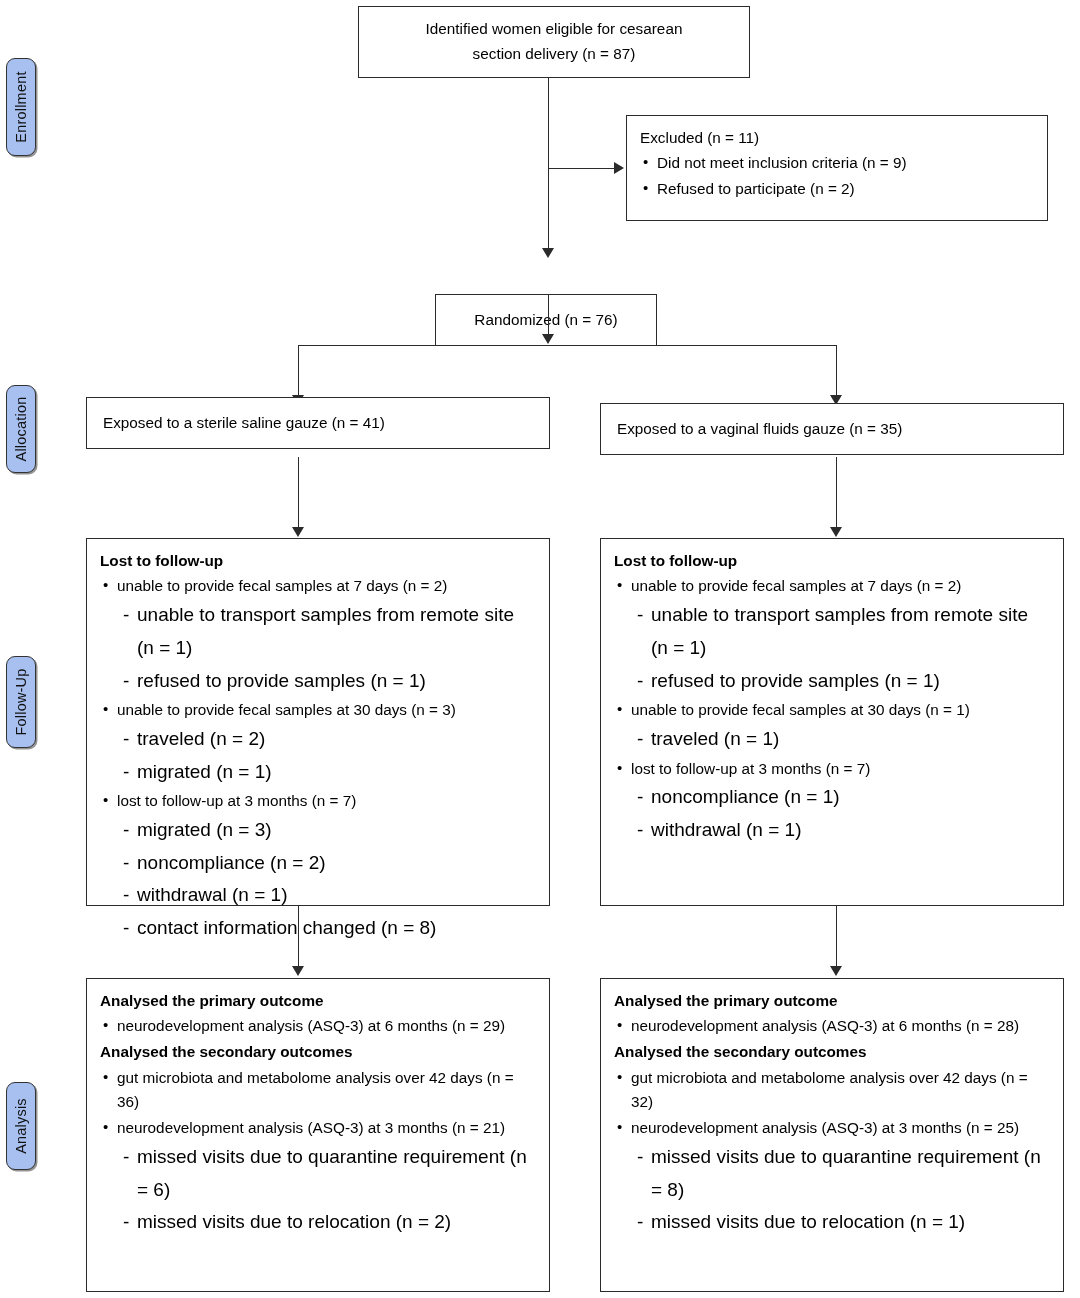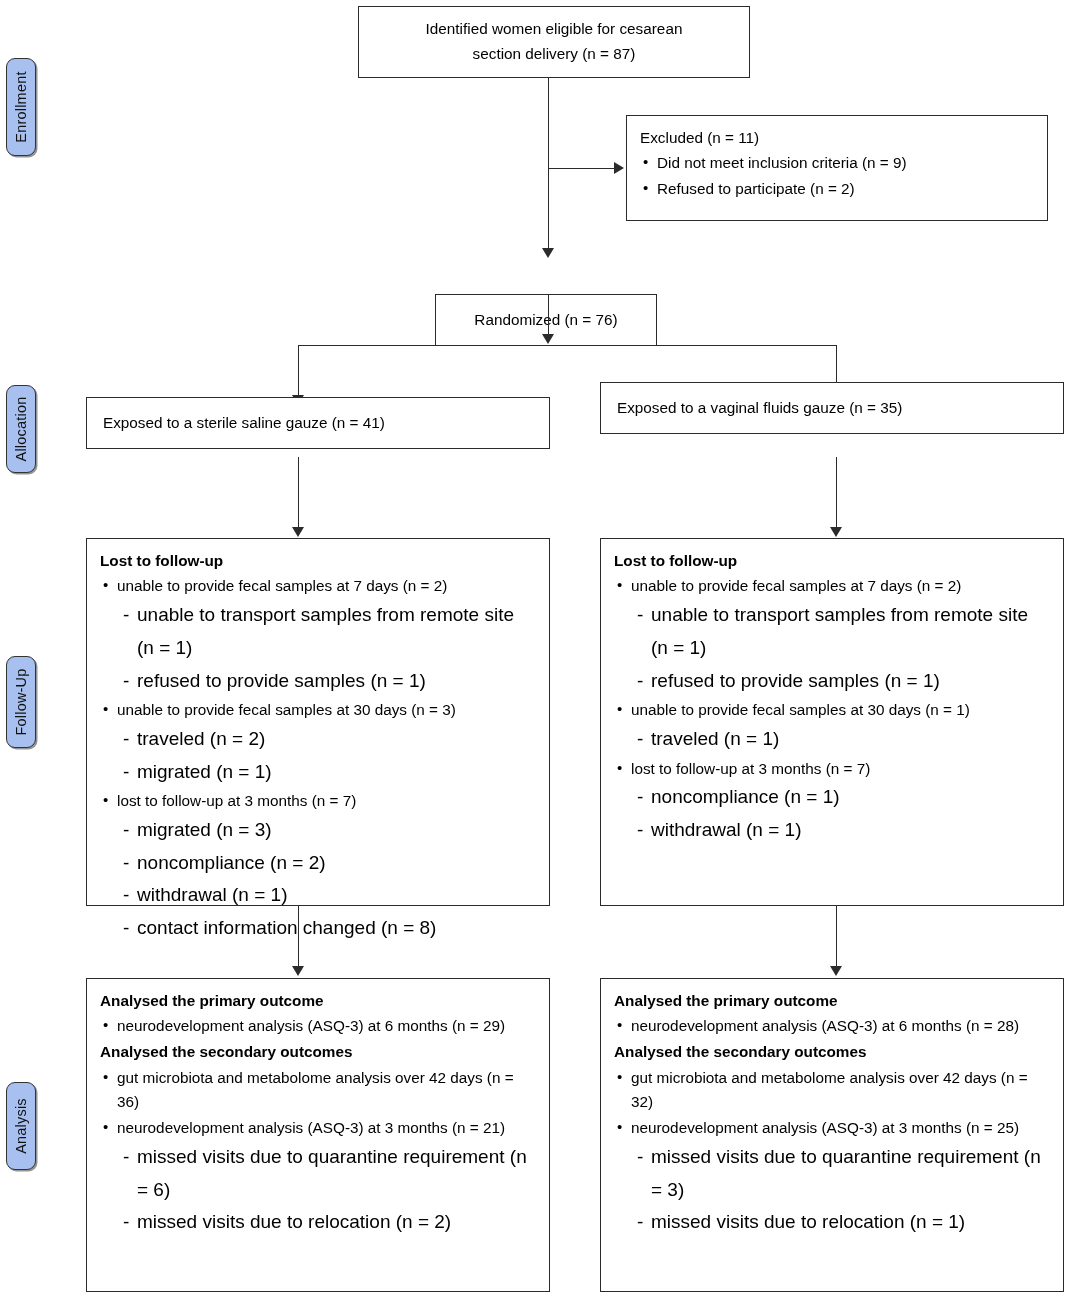--- a/index.html
+++ b/index.html
@@ -184,21 +184,21 @@
   <div class="arrow-down" style="left:542px; top:334px;"></div>
   <div class="hline" style="left:298px; top:345px; width:538px;"></div>
   <div class="vline" style="left:298px; top:345px; height:52px;"></div>
   <div class="arrow-down" style="left:292px; top:395px;"></div>
   <div class="vline" style="left:836px; top:345px; height:52px;"></div>
   <div class="arrow-down" style="left:830px; top:395px;"></div>
 
   <div class="box midleft" style="left:86px; top:397px; width:464px; height:52px;">
     <div>Exposed to a sterile saline gauze (n = 41)</div>
   </div>
-  <div class="box midleft" style="left:600px; top:382px; width:464px; height:52px;">
+  <div class="box midleft" style="left:600px; top:403px; width:464px; height:52px;">
     <div>Exposed to a vaginal fluids gauze (n = 35)</div>
   </div>
 
   <div class="vline" style="left:298px; top:457px; height:72px;"></div>
   <div class="arrow-down" style="left:292px; top:527px;"></div>
   <div class="vline" style="left:836px; top:457px; height:72px;"></div>
   <div class="arrow-down" style="left:830px; top:527px;"></div>
 
   <div class="box" style="left:86px; top:538px; width:464px; height:368px;">
     <div class="box-title">Lost to follow-up</div>
@@ -282,20 +282,20 @@
     <div class="box-title">Analysed the primary outcome</div>
     <ul class="lvl1">
       <li>neurodevelopment analysis (ASQ-3) at 6 months (n = 28)</li>
     </ul>
     <div class="box-title">Analysed the secondary outcomes</div>
     <ul class="lvl1">
       <li>gut microbiota and metabolome analysis over 42 days (n = 32)</li>
       <li>
         <span>neurodevelopment analysis (ASQ-3) at 3 months (n = 25)</span>
         <ul class="lvl2 sub-wrap">
-          <li>missed visits due to quarantine requirement (n = 3)</li>
+          <li>missed visits due to quarantine requirement (n = 8)</li>
           <li>missed visits due to relocation (n = 1)</li>
         </ul>
       </li>
     </ul>
   </div>
 
 </div>
 
 </body></html>

